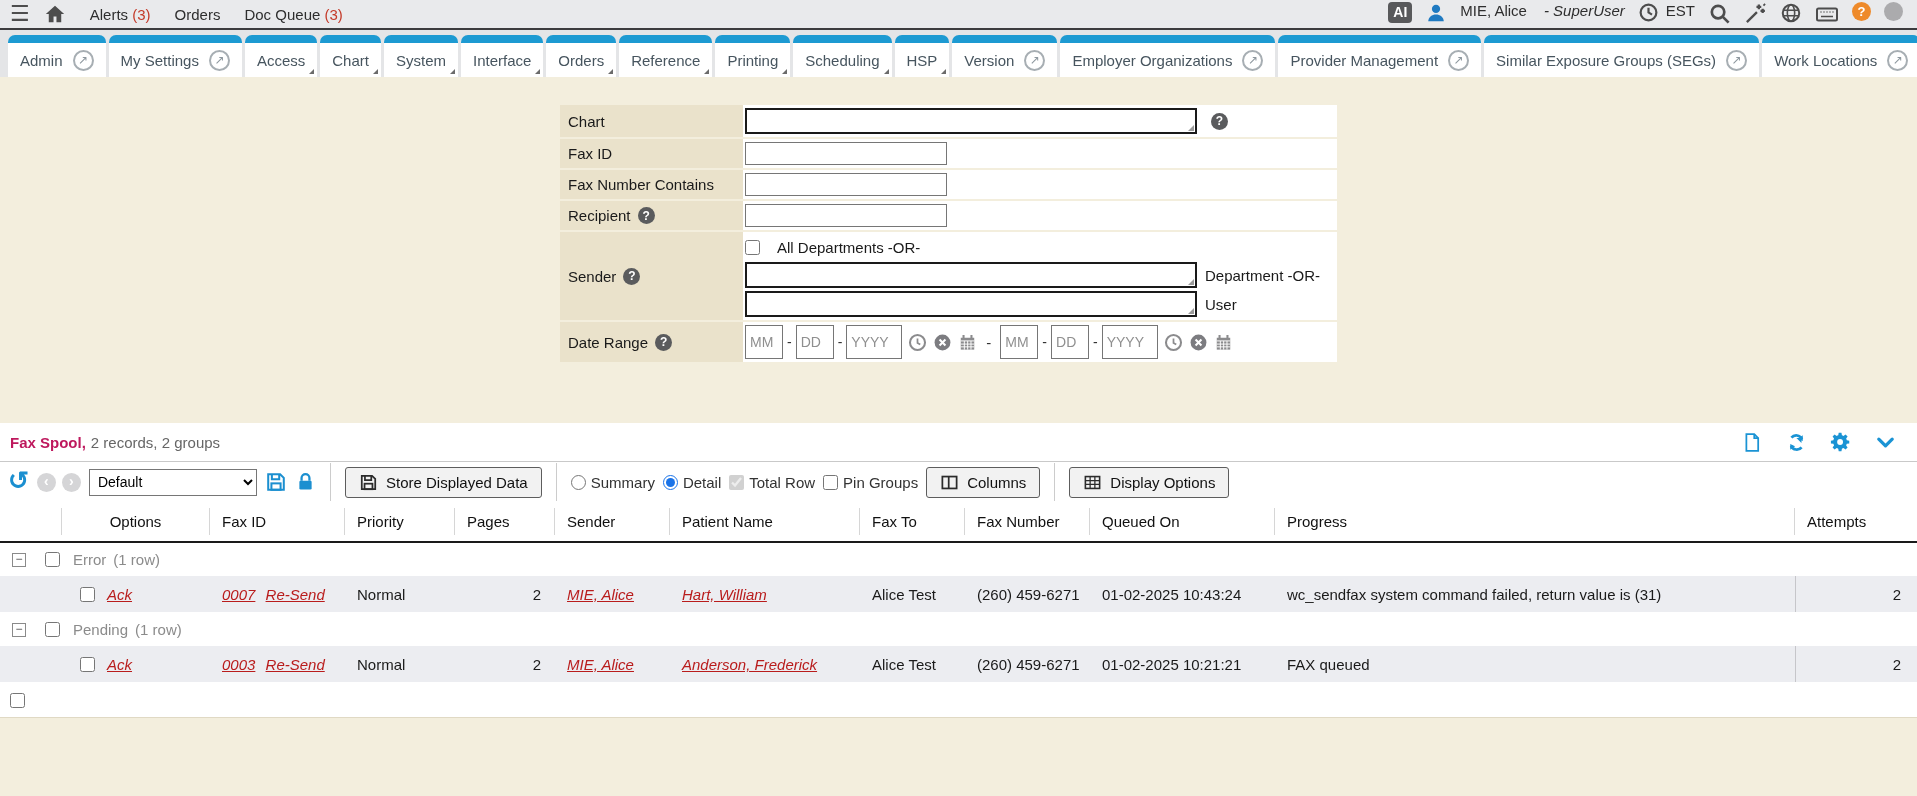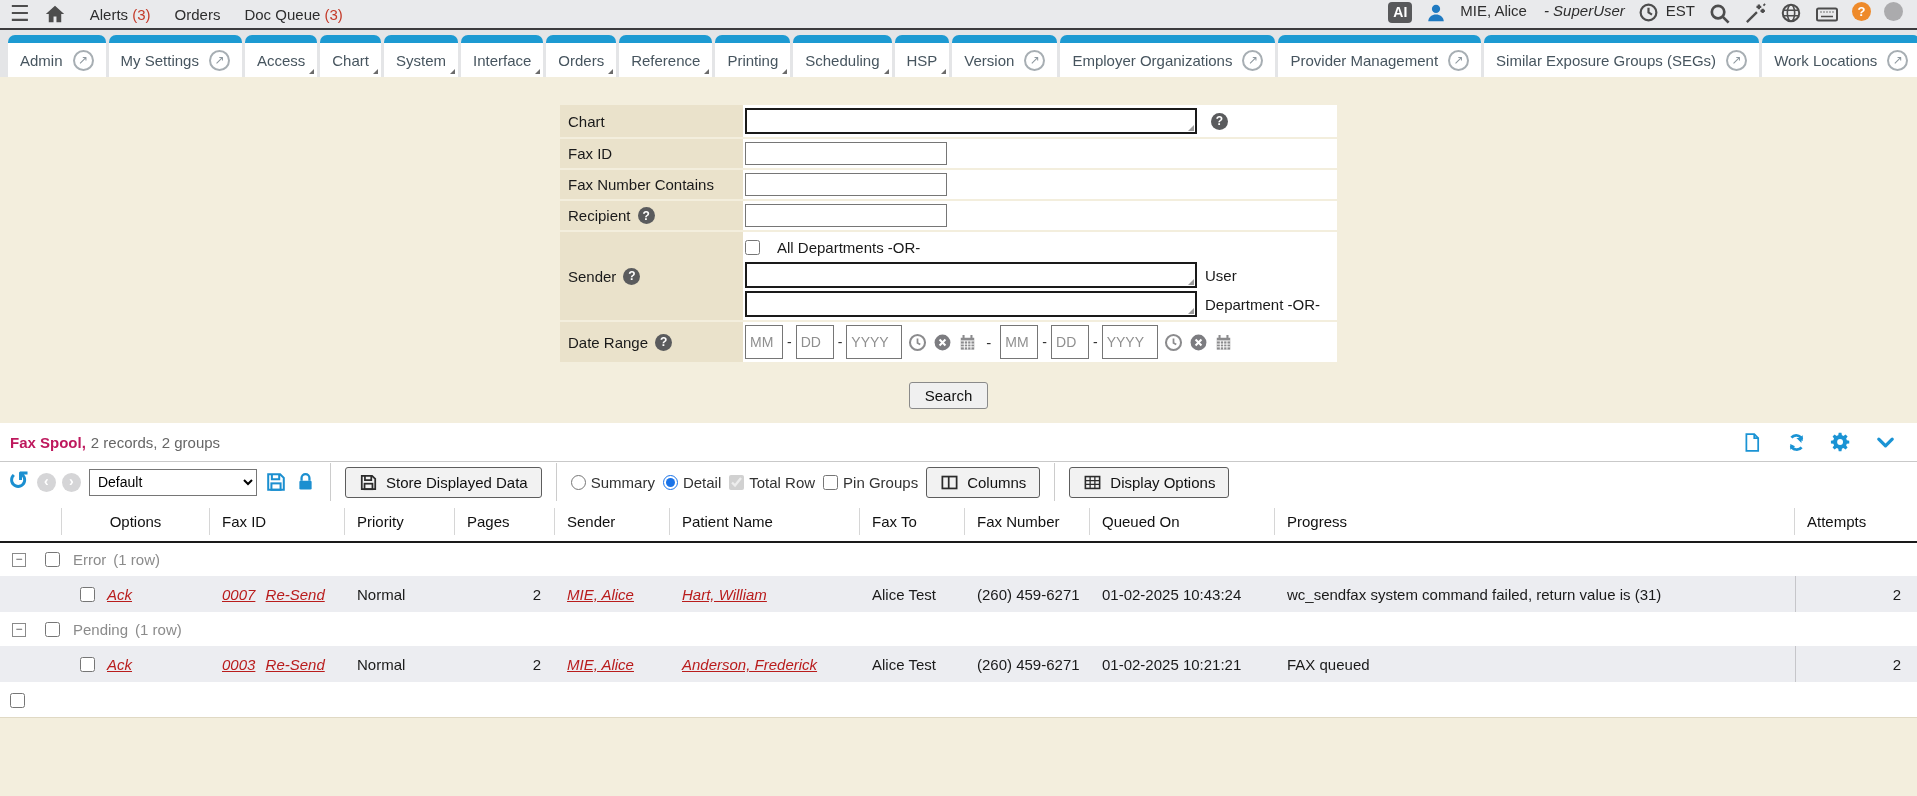--- a/index.html
+++ b/index.html
@@ -279,28 +279,28 @@
           <div class="sender-lines">
             <div class="chk-line">
               <input type="checkbox" style="">
               <span>All Departments -OR-</span>
             </div>
             <div class="inline-line">
               <span class="in-wrap">
                   <input class="big" type="text" style="">
                   <span class="grip"></span>
                 </span>
-              <span class="suffix-label">User</span>
+              <span class="suffix-label">Department -OR-</span>
             </div>
             <div class="inline-line">
               <span class="in-wrap">
                   <input class="big" type="text" style="">
                   <span class="grip"></span>
                 </span>
-              <span class="suffix-label">Department -OR-</span>
+              <span class="suffix-label">User</span>
             </div>
           </div>
         </div>
       </div>
 
       <div class="frow">
         <div class="flabel">
             <span>Date Range</span>
             <span class="help-icon">?</span>
           </div>
@@ -353,23 +353,20 @@
                   <path d="M3.5 6h17v15h-17z" fill="#8b8b8d"></path>
                   <path d="M7 2.5v4.5M17 2.5v4.5" stroke="#8b8b8d" stroke-width="2.6"></path>
                   <path d="M3.5 10h17M8 10v11M12.2 10v11M16.4 10v11M3.5 14h17M3.5 17.5h17" stroke="#fff" stroke-width="1.2"></path>
                 </svg>
             </span>
           </div>
         </div>
       </div>
     </div>
 
-    <div class="search-wrap">
-      <button class="search-btn">Search</button>
-    </div>
   </div>
 
   <div class="fs-header">
     <span class="fs-title">Fax Spool,</span>
     <span class="fs-summary">2 records, 2 groups</span>
     <div class="fs-icons">
       <span class="icn">
         <svg width="21" height="23" viewBox="0 0 24 24" fill="none" stroke="#1a93d4" stroke-width="2">
             <path d="M5 2.5h9l4.5 4.5v14.5H5z"></path>
             <path d="M14 2.5V7h4.5"></path>

